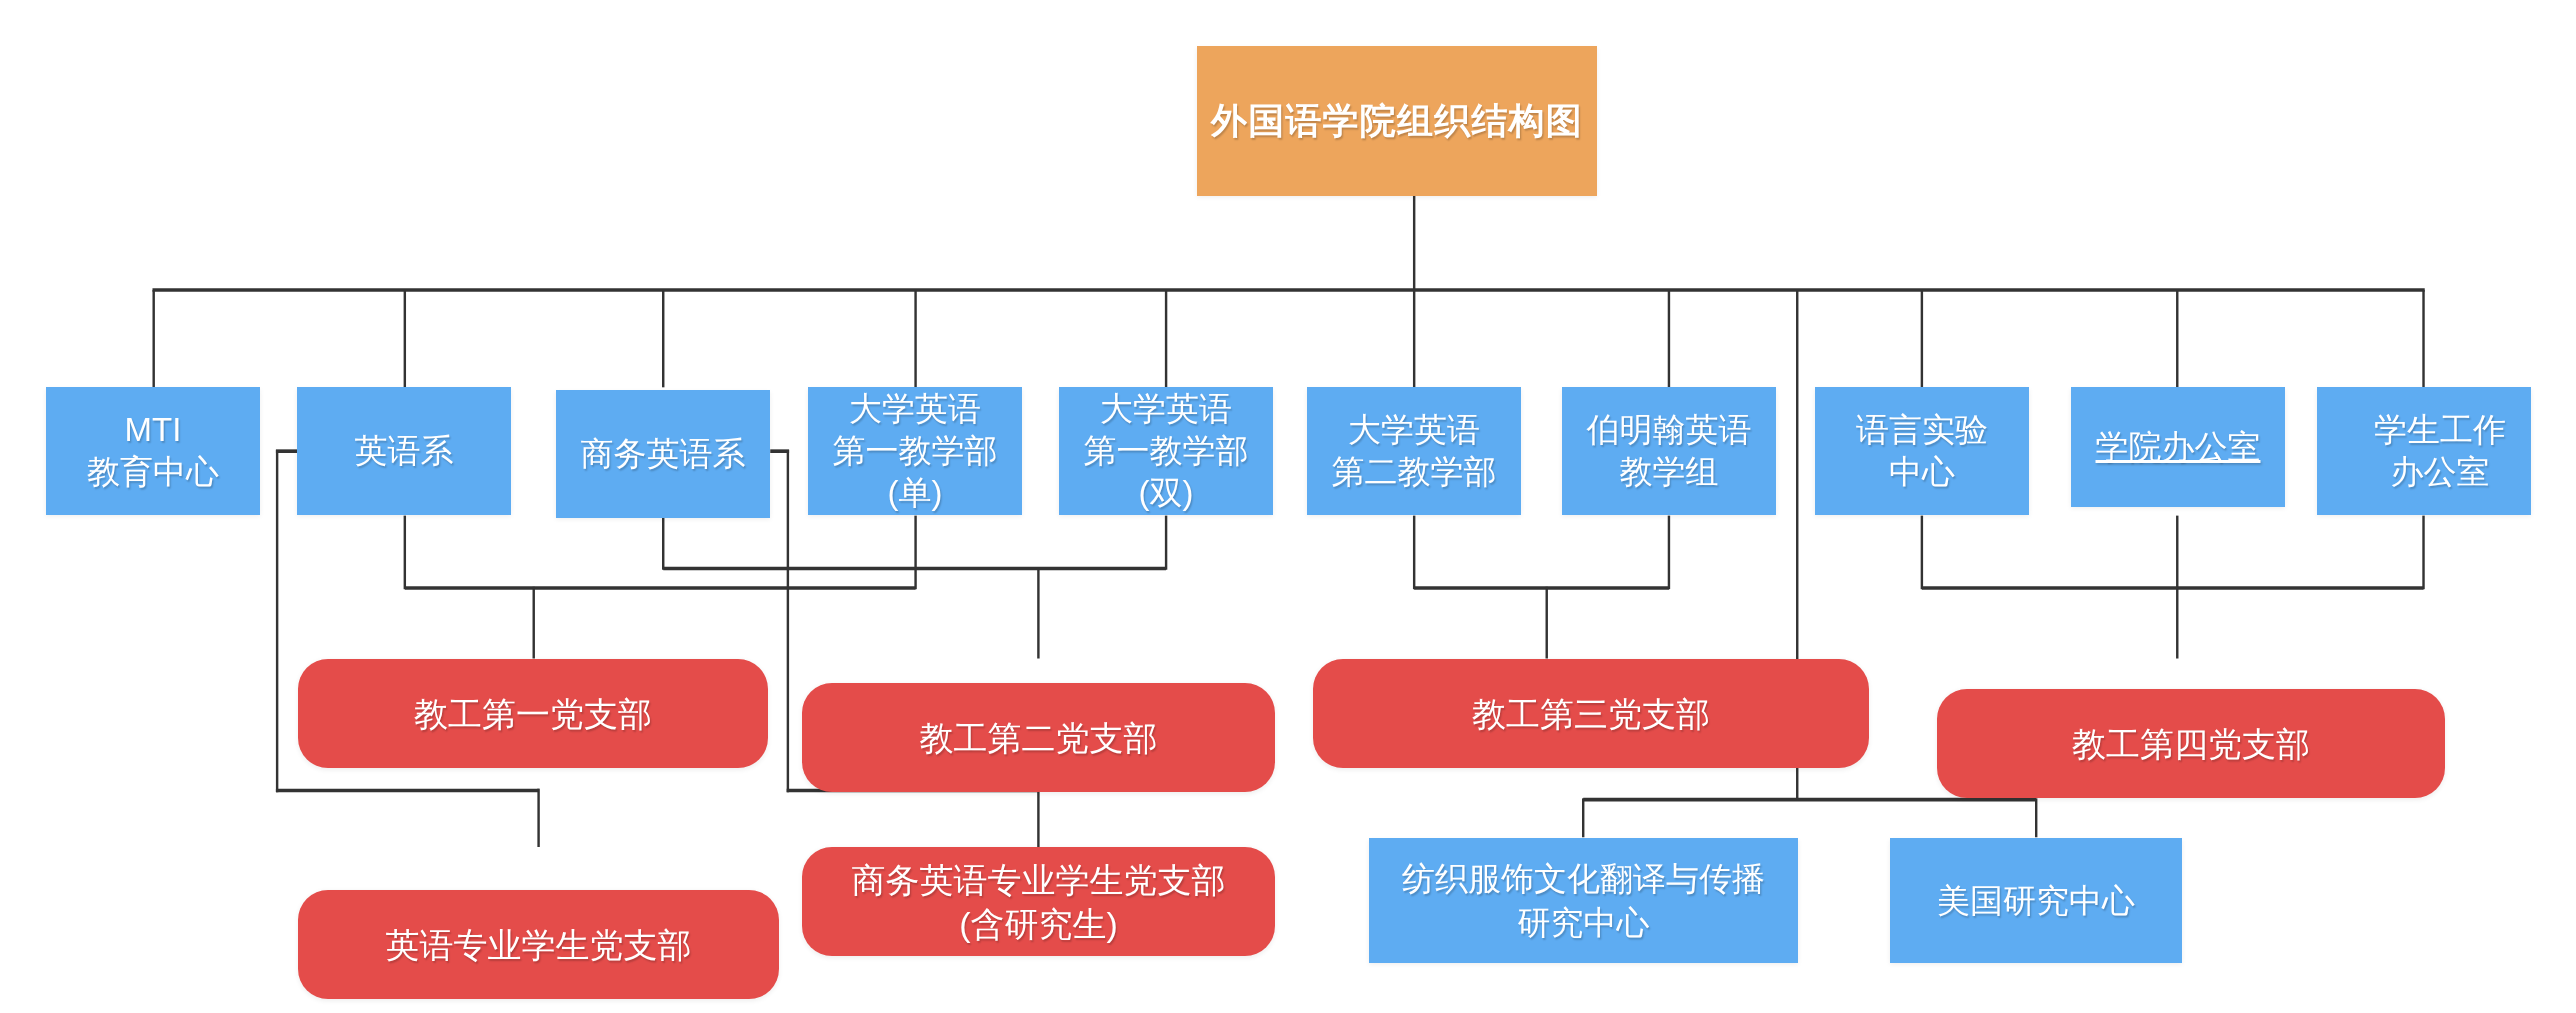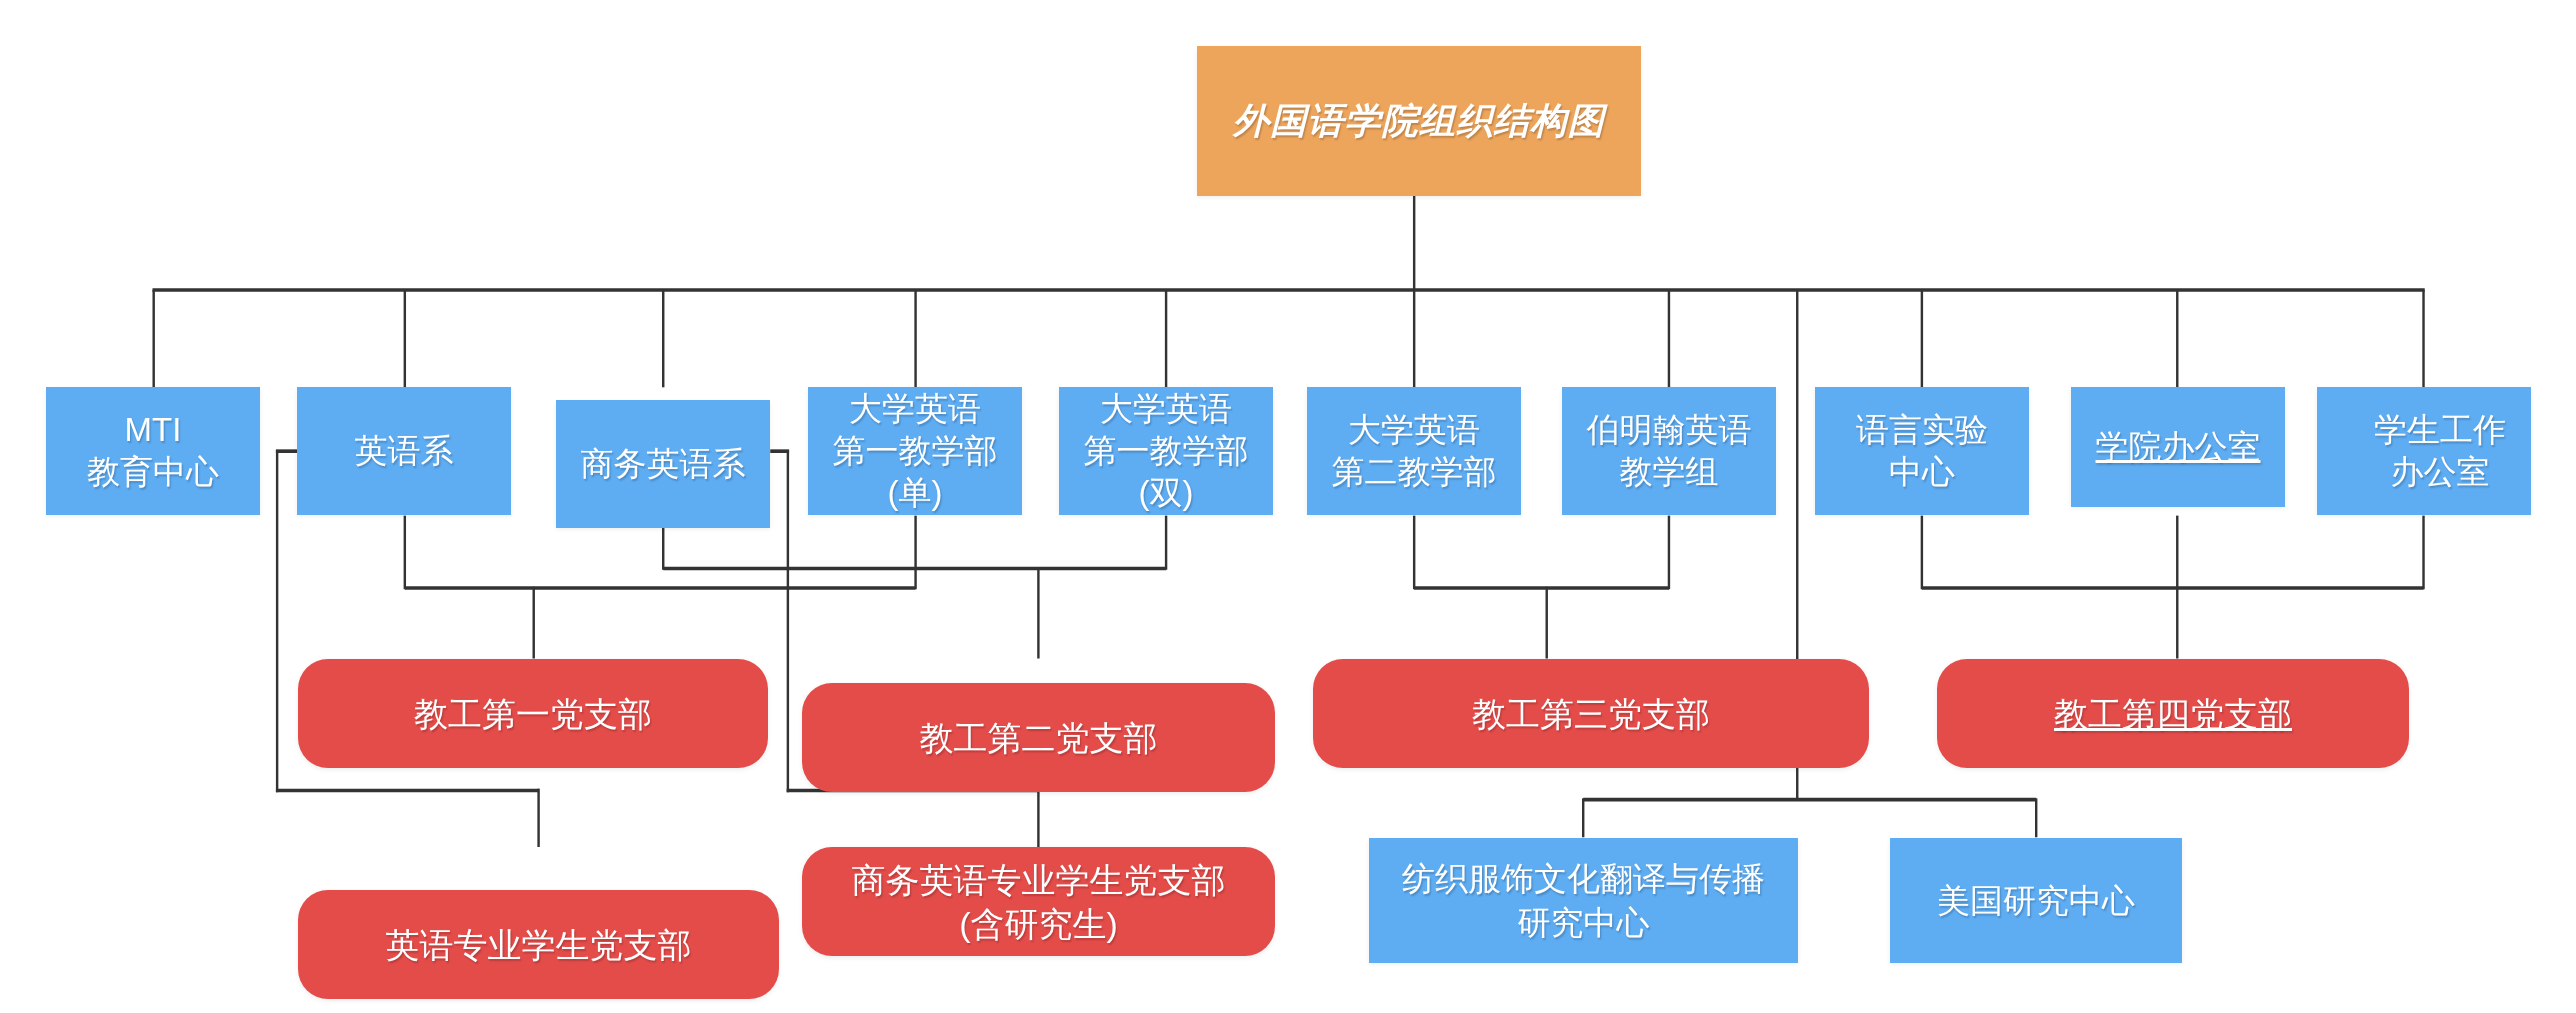--- a/index.html
+++ b/index.html
@@ -111,46 +111,46 @@
         <line x1="3160" y1="967" x2="3985" y2="967"></line>
         <line x1="453" y1="742" x2="489" y2="742"></line>
         <line x1="453" y1="1300" x2="885" y2="1300"></line>
         <line x1="1266" y1="742" x2="1297" y2="742"></line>
         <line x1="1293" y1="1300" x2="1707" y2="1300"></line>
         <line x1="2603" y1="1315" x2="3348" y2="1315"></line>
       </g>
     </g>
   </svg>
 
-  <div class="node root-node" style="left:1197px; top:46px; width:444px; height:150px;font-style:italic;">外国语学院组织结构图</div>
+  <div class="node root-node" style="left:1197px; top:46px; width:400px; height:150px;">外国语学院组织结构图</div>
 
   <div class="node dept-node" style="left:46px; top:387px; width:214px; height:128px;">MTI
 教育中心</div>
   <div class="node dept-node" style="left:297px; top:387px; width:214px; height:128px;">英语系</div>
-  <div class="node dept-node" style="left:556px; top:400px; width:214px; height:128px;">商务英语系</div>
+  <div class="node dept-node" style="left:556px; top:390px; width:214px; height:128px;">商务英语系</div>
   <div class="node dept-node" style="left:808px; top:387px; width:214px; height:128px;">大学英语
 第一教学部
 (单)</div>
   <div class="node dept-node" style="left:1059px; top:387px; width:214px; height:128px;">大学英语
 第一教学部
 (双)</div>
   <div class="node dept-node" style="left:1307px; top:387px; width:214px; height:128px;">大学英语
 第二教学部</div>
   <div class="node dept-node" style="left:1562px; top:387px; width:214px; height:128px;">伯明翰英语
 教学组</div>
   <div class="node dept-node" style="left:1815px; top:387px; width:214px; height:128px;">语言实验
 中心</div>
   <div class="node dept-node" style="left:2071px; top:387px; width:214px; height:120px;text-decoration:underline;">学院办公室</div>
   <div class="node dept-node" style="left:2317px; top:387px; width:214px; height:128px;padding-left:32px;">学生工作
 办公室</div>
 
   <div class="node party-node" style="left:298px; top:659px; width:470px; height:109px;">教工第一党支部</div>
   <div class="node party-node" style="left:802px; top:659px; width:473px; height:109px;margin-top:24px;">教工第二党支部</div>
   <div class="node party-node" style="left:1313px; top:659px; width:556px; height:109px;">教工第三党支部</div>
-  <div class="node party-node" style="left:1937px; top:659px; width:472px; height:109px;text-decoration:underline;">教工第四党支部</div>
+  <div class="node party-node" style="left:1937px; top:689px; width:508px; height:109px;">教工第四党支部</div>
 
   <div class="node party-node" style="left:298px; top:890px; width:481px; height:109px;">英语专业学生党支部</div>
   <div class="node party-node" style="left:802px; top:847px; width:473px; height:109px;">商务英语专业学生党支部
 (含研究生)</div>
 
   <div class="node research-node" style="left:1369px; top:838px; width:429px; height:125px;">纺织服饰文化翻译与传播
 研究中心</div>
   <div class="node research-node" style="left:1890px; top:838px; width:292px; height:125px;">美国研究中心</div>
 
 </div>

